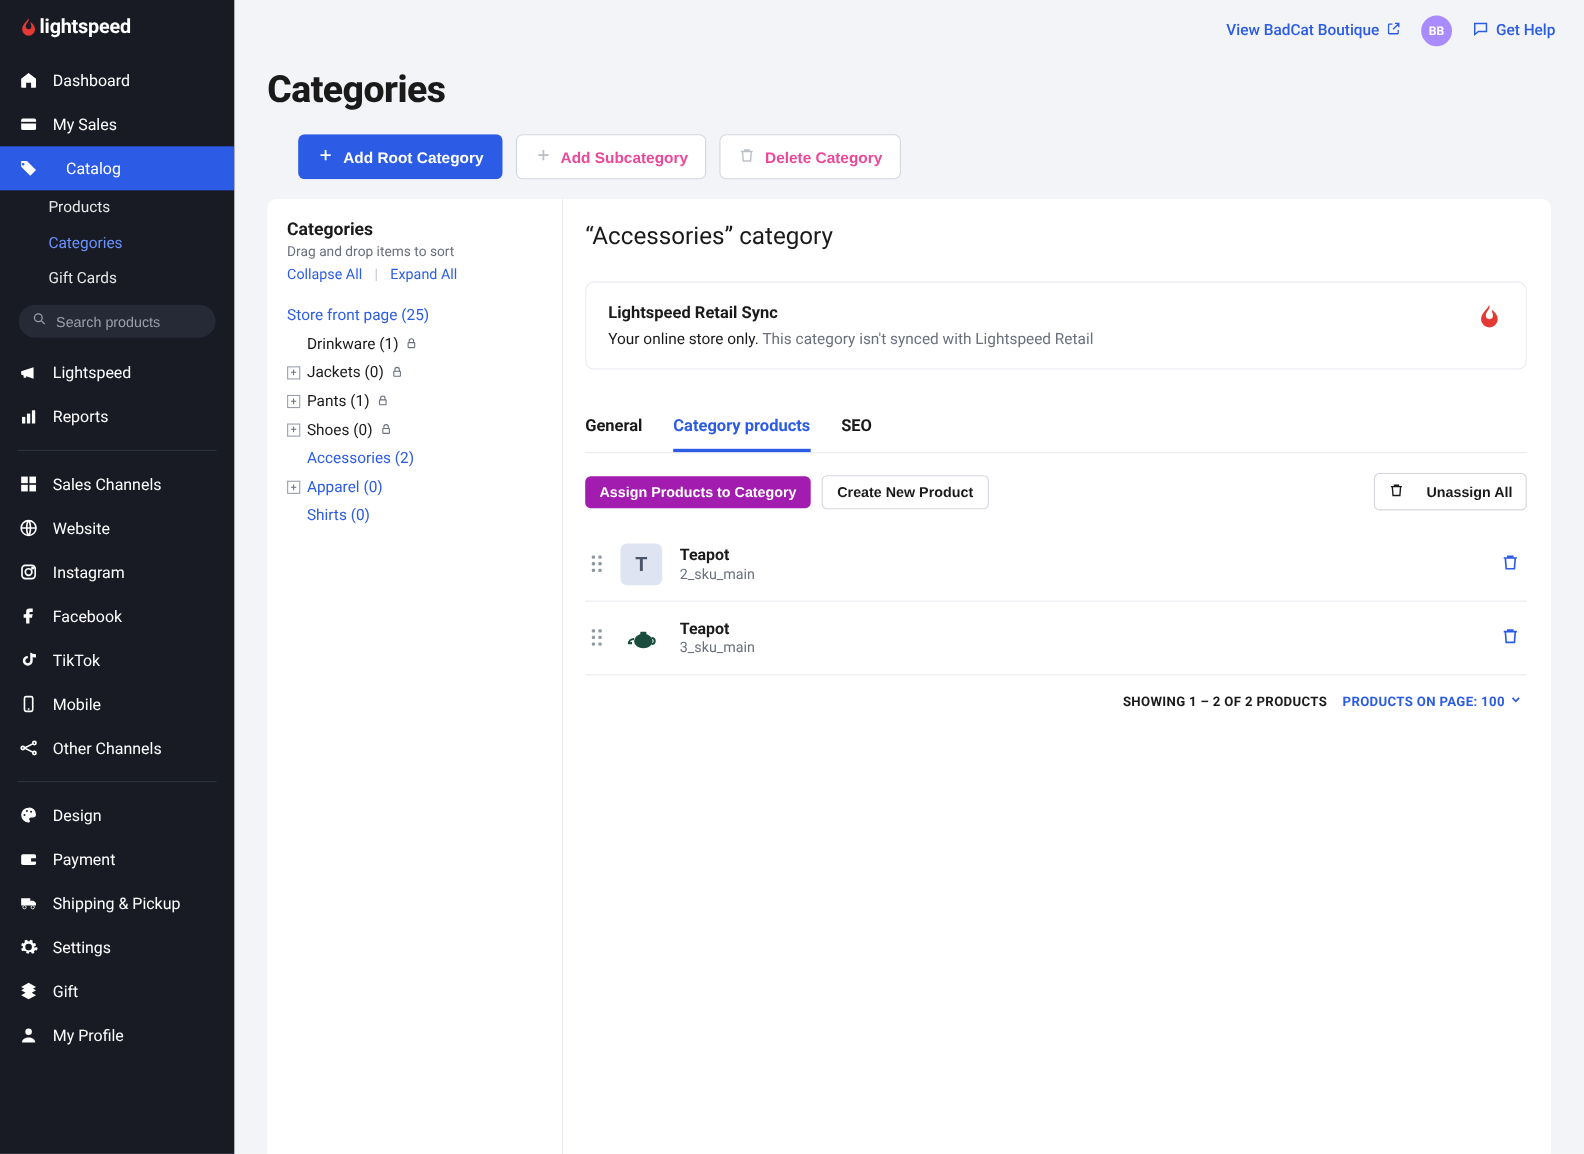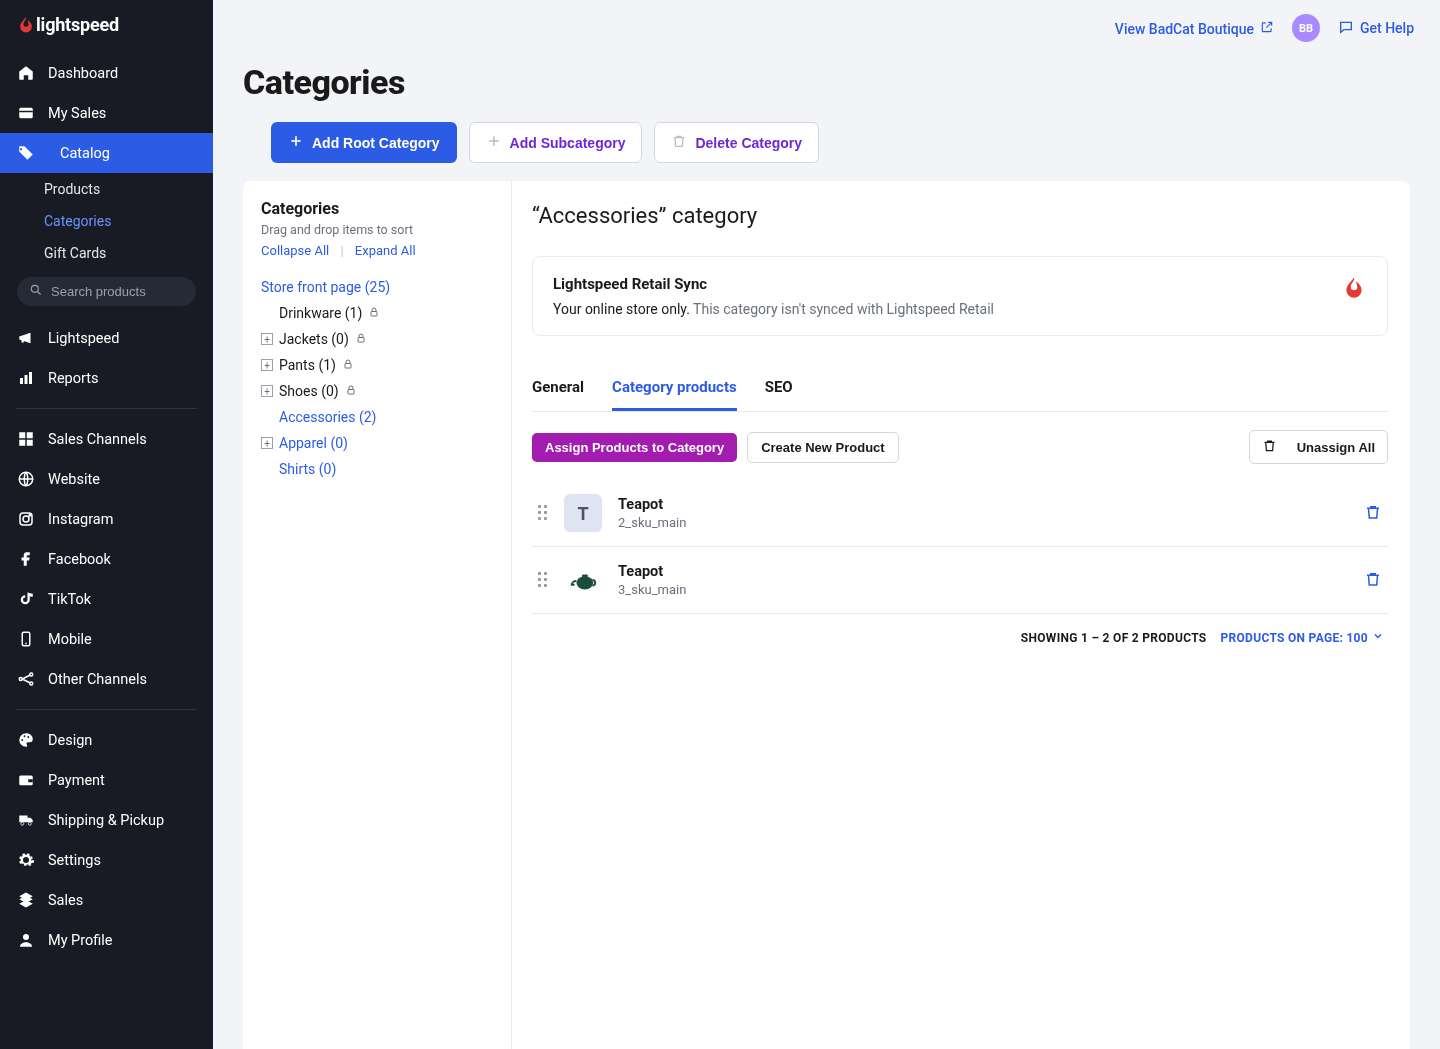--- a/index.html
+++ b/index.html
@@ -75,40 +75,40 @@
 
 
 .main { flex: 1; display: flex; flex-direction: column; }
 .top-bar {
   display: flex;
   justify-content: flex-end;
   align-items: center;
   padding: 14px 26px 0;
   gap: 18px;
 }
-.view-store { color: #2c5ce6; font-weight: 500; cursor: pointer; display: inline-flex; align-items: flex-end; gap: 6px; font-size: 14px; }
+.view-store { color: #2c5ce6; font-weight: 500; cursor: pointer; display: inline-flex; align-items: center; gap: 6px; font-size: 14px; }
 .avatar {
   width: 28px; height: 28px; border-radius: 50%;
   background: #a98bff; color: #fff; display: inline-flex;
   align-items: center; justify-content: center; font-size: 11px; font-weight: 700;
 }
 .help-link { color: #2c5ce6; font-weight: 500; cursor: pointer; display: inline-flex; align-items: center; gap: 6px; }
 
 .page-wrap { padding: 20px 30px 0 30px; }
 .page-title { font-size: 34px; font-weight: 800; letter-spacing: -0.5px; margin-bottom: 20px; }
 
 .action-row { display: flex; gap: 12px; margin-bottom: 18px; padding-left: 28px; }
 .btn {
   display: inline-flex; align-items: center; gap: 8px;
   padding: 10px 16px; border-radius: 6px;
   font-size: 14px; font-weight: 600; cursor: pointer;
   border: 1px solid transparent; background: #fff;
 }
 .btn-primary { background: #2c5ce6; color: #fff; }
-.btn-outline { border: 1px solid #d4d7de; color: #6d28d9; cursor: not-allowed; }
+.btn-outline { border: 1px solid #d4d7de; color: #ec4899; cursor: not-allowed; }
 .btn-outline .plus, .btn-outline .trash { opacity: .6; }
 
 .panel {
   background: #fff;
   border-radius: 8px;
   display: flex;
   min-height: 880px;
 }
 
 .tree-pane {
@@ -358,21 +358,21 @@
           </svg>
         </span>
       <span>Settings</span>
     </div>
     <div class="nav-item">
       <span class="nav-icon">
           <svg viewBox="0 0 24 24" width="18" height="18" fill="#fff">
             <path d="M3 17l9 5 9-5-9-5-9 5zm0-6l9 5 9-5-9-5-9 5zm9-9L3 7l9 5 9-5-9-5z"></path>
           </svg>
         </span>
-      <span>Sales</span>
+      <span>Gift</span>
     </div>
     <div class="nav-item">
       <span class="nav-icon">
           <svg viewBox="0 0 24 24" width="18" height="18" fill="#fff">
             <circle cx="12" cy="8" r="4"></circle>
             <path d="M4 21c0-4 4-6 8-6s8 2 8 6"></path>
           </svg>
         </span>
       <span>My Profile</span>
     </div>

